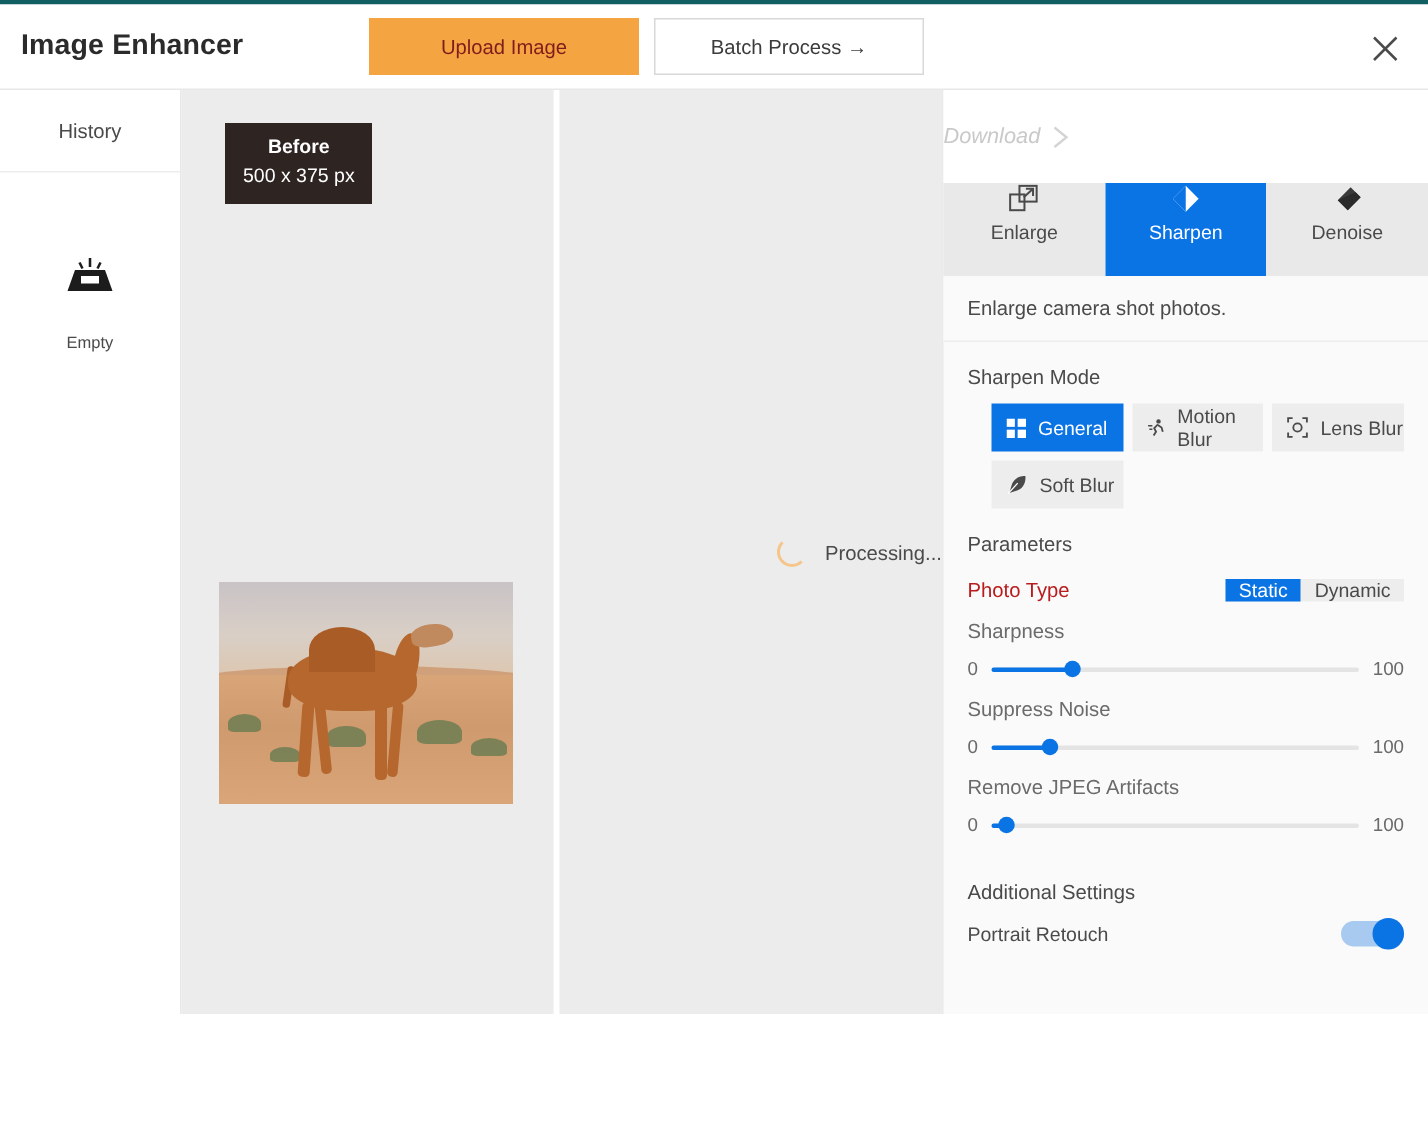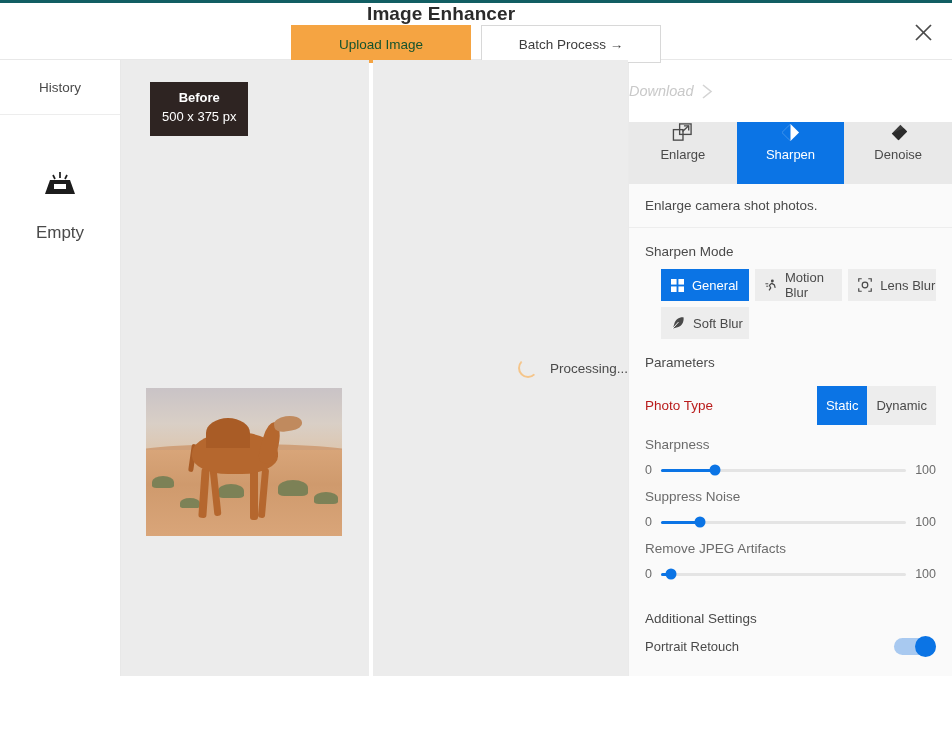--- a/index.html
+++ b/index.html
@@ -10,29 +10,29 @@
   }
   .app { position: relative; width: 952px; height: 750px; background:#fff; }
 
   
   .accent-bar { height: 3px; background: #115e63; width: 100%; }
 
   
   .header {
     position: relative; height: 57px; background:#fff;
     border-bottom: 1px solid #e8e8e8;
-    display: flex; align-items: center; flex-direction: column;
+    display: flex; align-items: center;
   }
   .app-title {
     font-size: 19px; font-weight: bold; color: #2b2b2b;
     margin-left: 14px; letter-spacing: .1px; width: 232px;
   }
   .hdr-actions { display:flex; align-items:center; gap: 10px; }
   .btn-upload {
-    background: #f5a442; color: #14532d; border: none;
+    background: #f5a442; color: #7f1d1d; border: none;
     width: 180px; height: 38px; font-size: 13.5px;
     cursor: pointer; font-family: inherit;
   }
   .btn-batch {
     background: #fff; color: #3c3c3c; border: 1px solid #d8d8d8;
     width: 180px; height: 38px; font-size: 13.5px;
     cursor: pointer; font-family: inherit;
   }
   .close-btn {
     position: absolute; right: 14px; top: 14px;
@@ -49,21 +49,21 @@
     flex: 0 0 121px;
   }
   .sidebar-head {
     height: 55px; display:flex; align-items:center; justify-content:center;
     font-size: 13.5px; color:#4a4a4a; border-bottom: 1px solid #ededed;
   }
   .sidebar-empty {
     margin-top: 52px; display:flex; flex-direction:column;
     align-items:center; gap: 26px;
   }
-  .sidebar-empty .lbl { font-size: 17px; color:#4a4a4a; }
+  .sidebar-empty .lbl { font-size: 11px; color:#4a4a4a; }
 
   
   .pane-before {
     width: 248px; flex: 0 0 248px; background:#ececec;
     position: relative;
   }
   .pane-divider { width: 4px; flex:0 0 4px; background:#fff; }
   .pane-after {
     width: 255px; flex: 0 0 255px; background:#ececec;
     position: relative; display:flex; align-items:center; justify-content:flex-end;
@@ -180,21 +180,21 @@
   }
   .mode-btn.active { background:#0b74e5; color:#fff; }
 
   .param-row {
     display:flex; align-items:center; justify-content:space-between;
     padding: 6px 16px 0;
   }
   .param-row .lbl { font-size: 13.5px; color:#b91c1c; }
   .seg { display:flex; background:#ededed; }
   .seg-opt {
-    padding: 12px 9px; font-size: 13px; color:#4a4a4a; cursor:pointer;
+    padding: 0 9px; font-size: 13px; color:#4a4a4a; cursor:pointer;
   }
   .seg-opt.active { background:#0b74e5; color:#fff; }
 
   .slider-block { padding: 12px 16px 0; }
   .slider-label { font-size: 13.5px; color:#6b6b6b; margin-bottom: 11px; }
   .slider-row { display:flex; align-items:center; gap: 9px; }
   .slider-row .edge { font-size: 12.5px; color:#6b6b6b; }
   .track {
     position:relative; flex:1 1 auto; height: 3px;
     background:#e4e4e4; border-radius: 2px;

